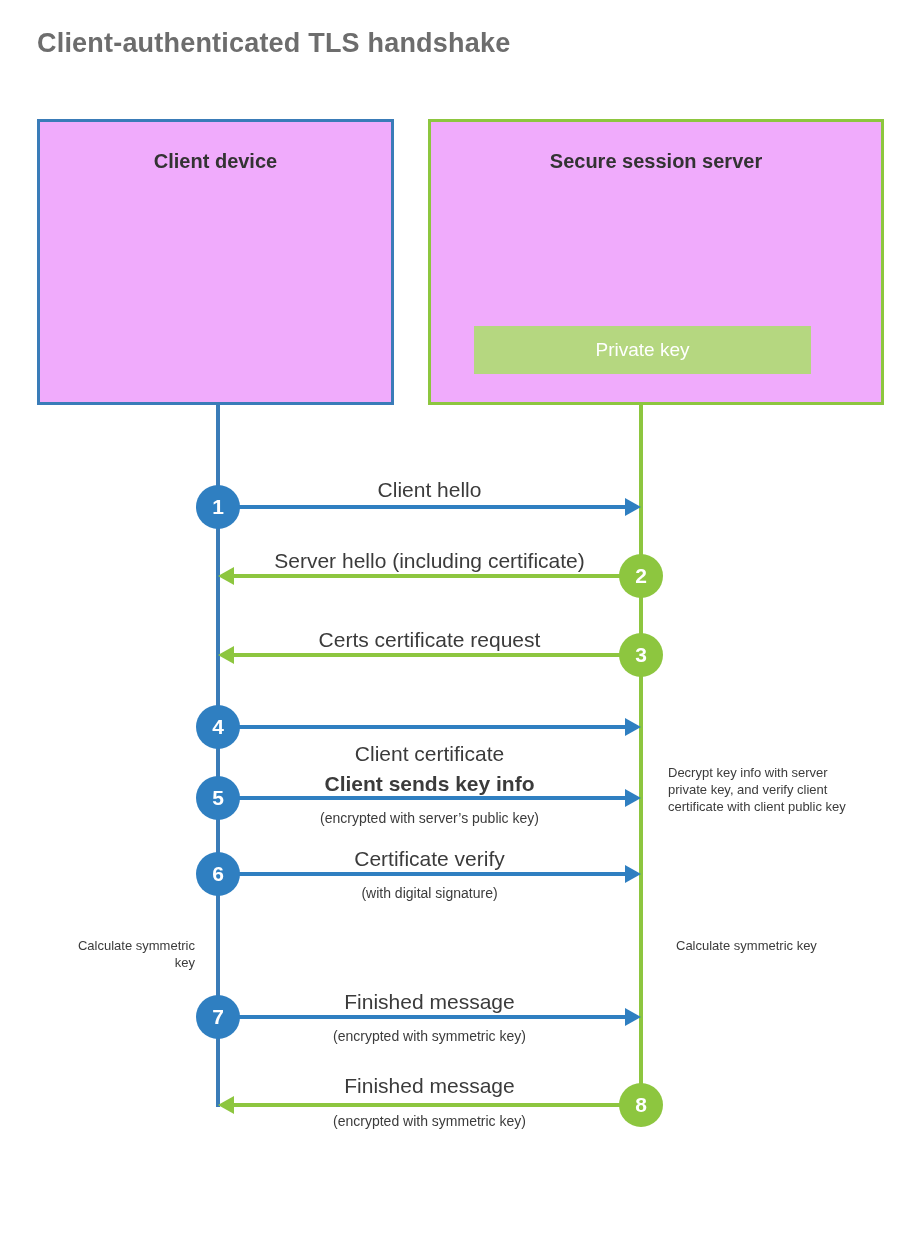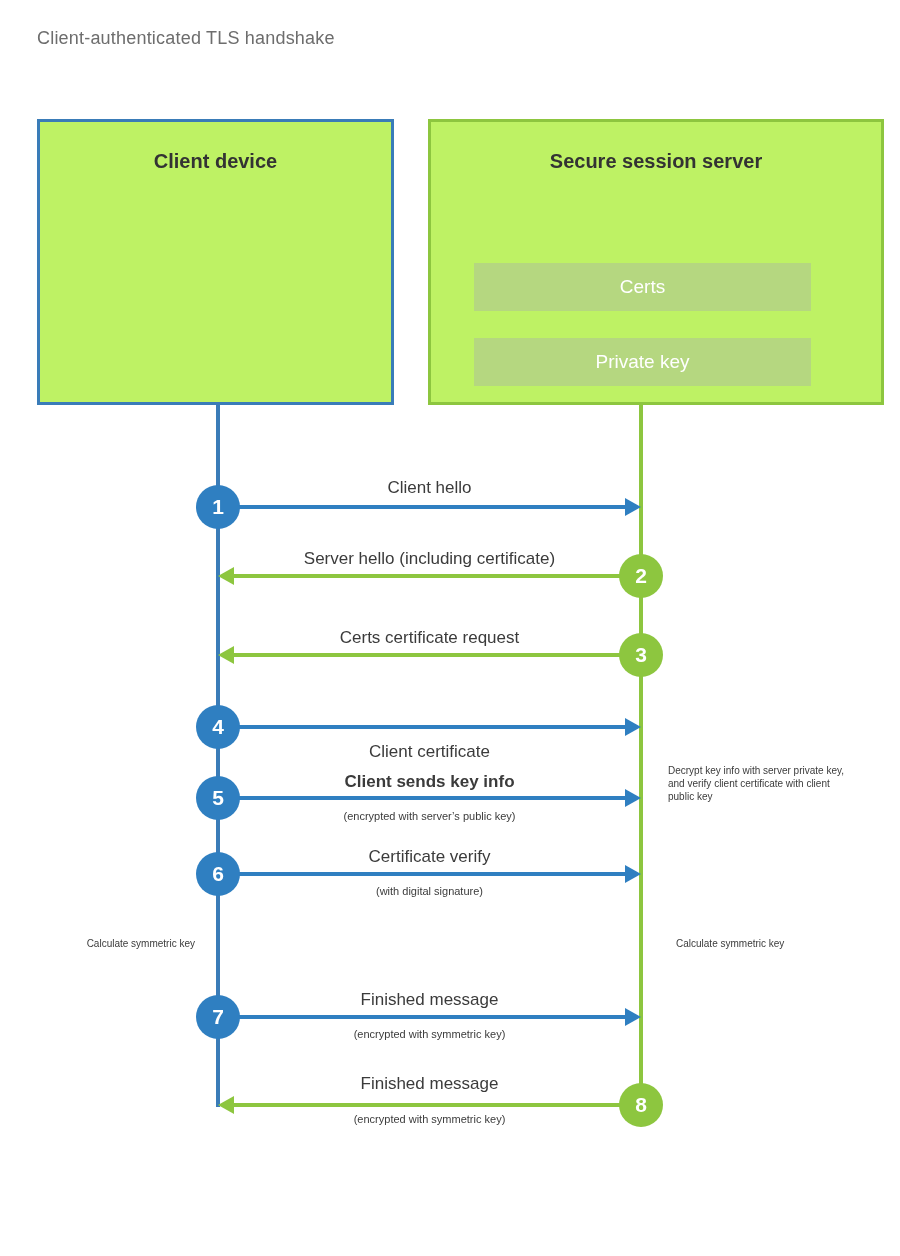--- a/index.html
+++ b/index.html
@@ -13,31 +13,31 @@
     position: relative;
     font-family: "Liberation Sans", sans-serif;
     color: #3b3b3b;
     overflow: hidden;
   }
 
   #diagram-title {
     position: absolute;
     left: 37px;
     top: 28px;
-    font-size: 18px;
-    font-weight: 400;
+    font-size: 27px;
+    font-weight: 700;
     color: #6d6d6d;
     letter-spacing: 0.2px;
     white-space: nowrap;
   }
 
   
   .actor-box {
     position: absolute;
-    background: #bef264;
+    background: #f0abfc;
     box-sizing: border-box;
   }
   #client-device-box {
     left: 37px;
     top: 119px;
     width: 357px;
     height: 286px;
     border: 3px solid #3a7cb8;
   }
   #server-box {
@@ -82,21 +82,21 @@
     background: #b5d780;
     color: #ffffff;
     font-size: 19px;
     display: flex;
     align-items: center;
     justify-content: center;
     text-align: center;
   }
   #server-row-0 { top: 78px; }
   #server-row-1 { top: 141px; }
-  #server-row-2 { top: 216px; }
+  #server-row-2 { top: 204px; }
 
   
   .lifeline {
     position: absolute;
     width: 4px;
   }
   #client-lifeline {
     left: 216px;
     top: 405px;
     height: 702px;
@@ -152,36 +152,36 @@
   }
   .step-badge.server-side {
     left: 619px;
     background: #8dc63f;
   }
 
   
   .msg-label {
     position: absolute;
     text-align: center;
-    font-size: 17px;
+    font-size: 21px;
     color: #3b3b3b;
     white-space: nowrap;
   }
   .msg-sublabel {
     position: absolute;
     text-align: center;
-    font-size: 11px;
+    font-size: 14px;
     color: #3b3b3b;
     white-space: nowrap;
   }
 
   
   .side-note {
     position: absolute;
-    font-size: 10px;
+    font-size: 13px;
     line-height: 1.32;
     color: #3b3b3b;
   }
   #note-decrypt {
     left: 668px;
     top: 764px;
     width: 180px;
     text-align: left;
   }
   #note-client-calc {
@@ -201,21 +201,20 @@
 <body>
 
 <div id="diagram-title">Client-authenticated TLS handshake</div>
 
 <div class="actor-box" id="client-device-box">
   <div class="actor-title">Client device</div>
 </div>
 
 <div class="actor-box" id="server-box">
   <div class="actor-title">Secure session server</div>
-  <div class="server-row" id="server-row-1">Certs</div>
   <div class="server-row" id="server-row-2">Private key</div>
 </div>
 
 <div class="lifeline" id="client-lifeline"></div>
 <div class="lifeline" id="server-lifeline"></div>
 
 <div class="msg-label" style="left:218px; top:478px; width:423px;">Client hello</div>
 <div class="msg-line to-server" style="left:218px; top:505px; width:407px;"></div>
 <div class="arrowhead right" style="left:625px; top:498px;"></div>
 <div class="step-badge client-side" style="top:485px;">1</div>

